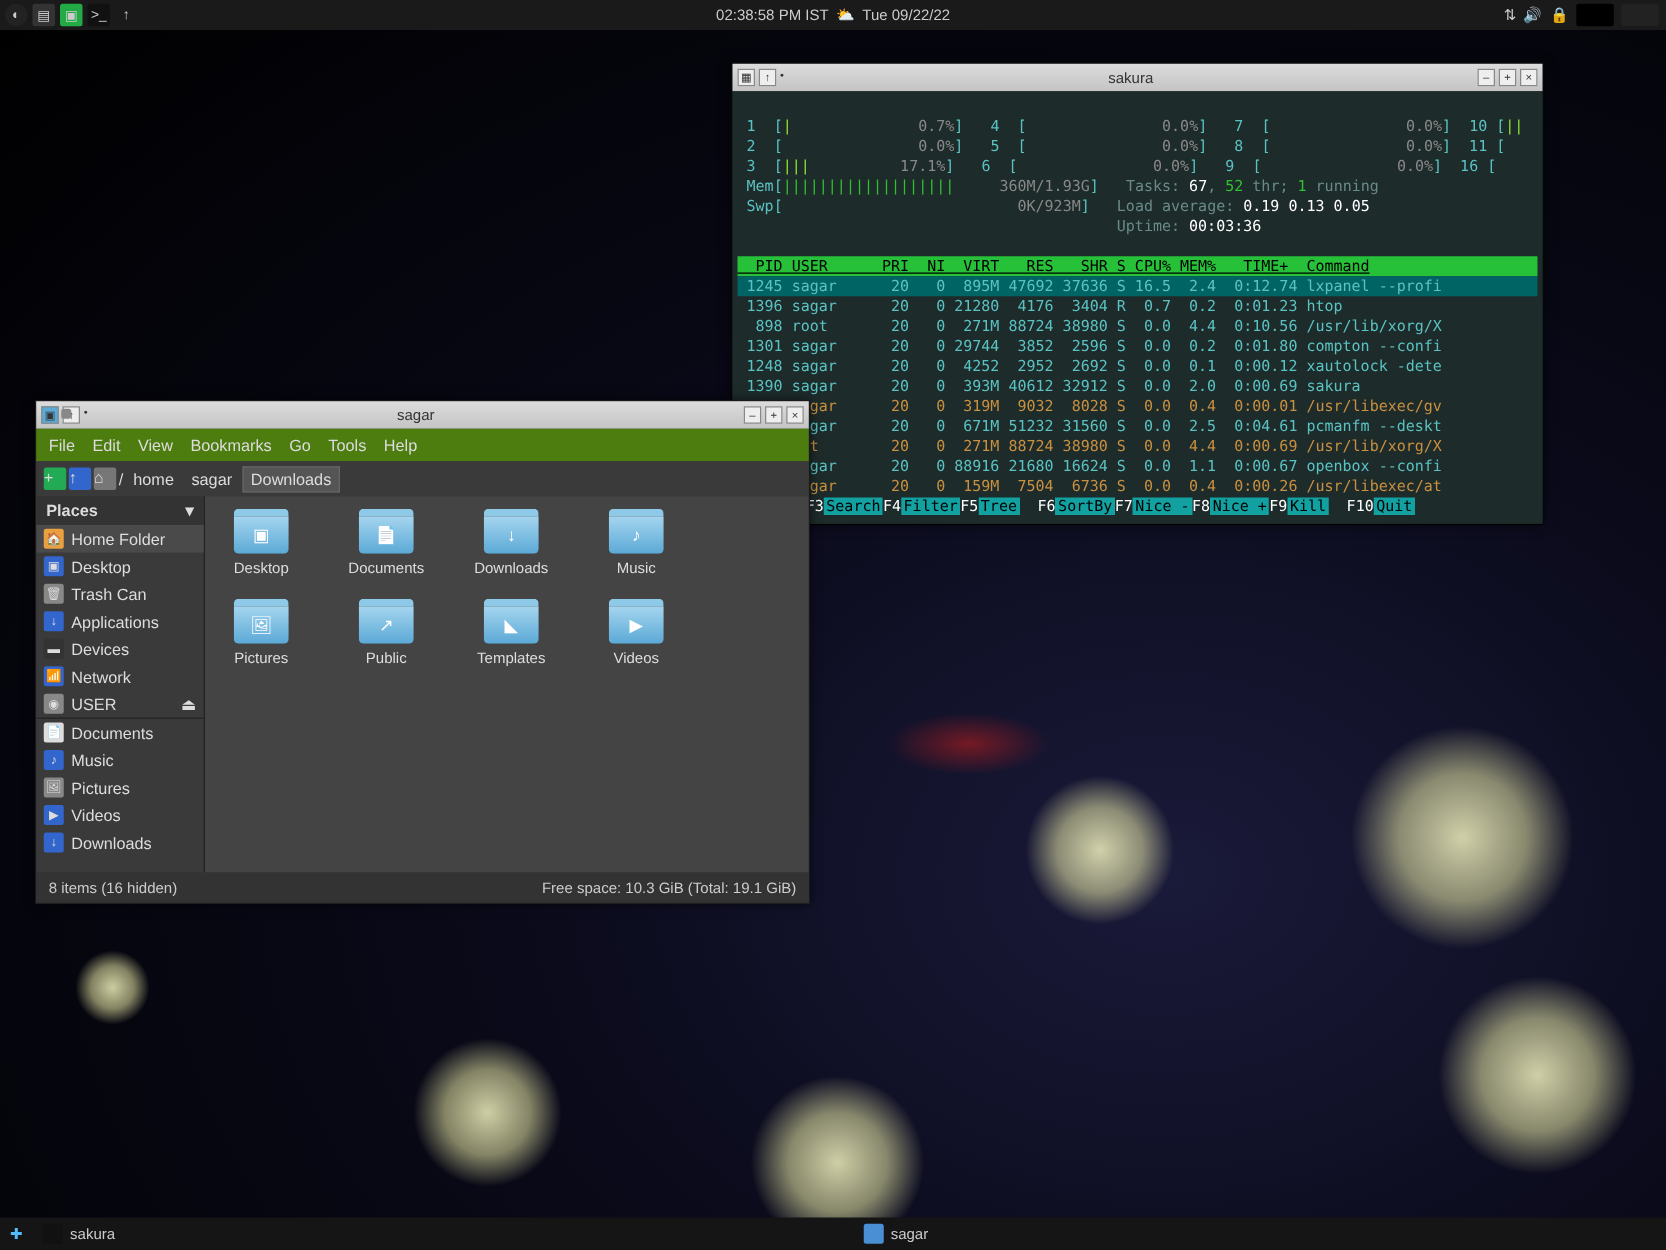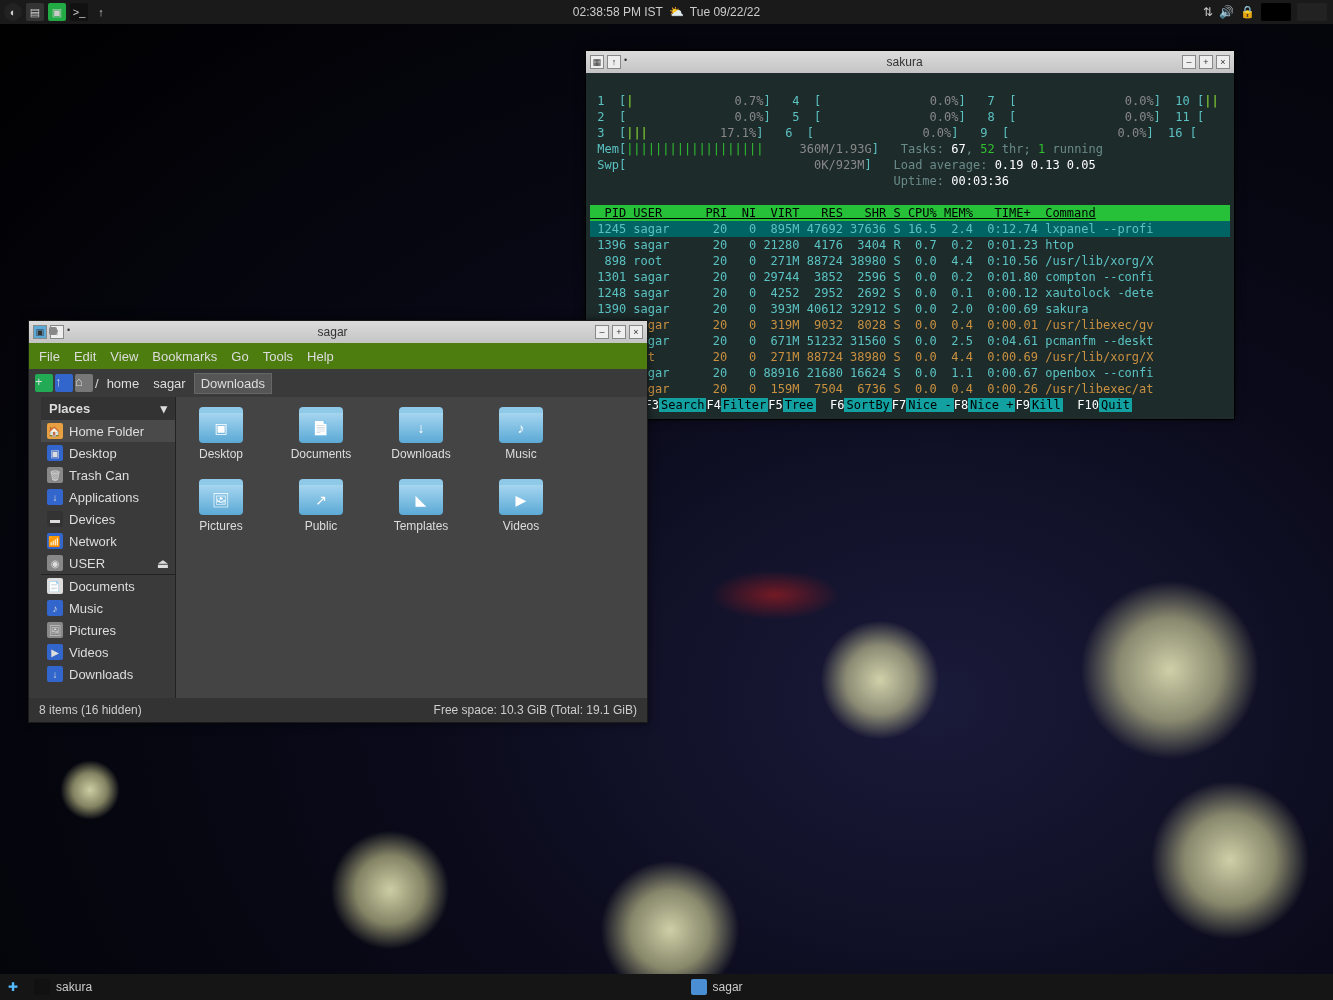--- a/index.html
+++ b/index.html
@@ -70,21 +70,21 @@
   background: #3a3a3a; border:1px solid #1a1a1a;
   box-shadow: 0 0 8px rgba(0,0,0,.6);
   display:flex; flex-direction:column;
 }
 .fm-menubar { height:26px; background:#4d7c0f; display:flex; align-items:center; gap:14px; padding:0 10px; font-size:13px; color:#ddd; }
 .fm-toolbar { height:28px; background:#3a3a3a; display:flex; align-items:center; padding:0 6px; gap:2px; font-size:13px; color:#ddd; }
 .tb-ic{width:18px;height:18px;background:#555;border-radius:2px;display:inline-block;}
 .crumb { padding:2px 6px; color:#ddd; }
 .crumb.active{background:#555;border:1px solid #666;}
 .fm-body{flex:1;display:flex;overflow:hidden;}
-.fm-side{width:135px;background:#3a3a3a;border-right:1px solid #222;display:flex;flex-direction:column;margin-left:12px;}
+.fm-side{width:135px;background:#3a3a3a;border-right:1px solid #222;display:flex;flex-direction:column;}
 .places-hdr{padding:4px 8px;background:#333;font-weight:bold;display:flex;justify-content:space-between;}
 .place-item{padding:3px 6px;display:flex;align-items:center;gap:6px;color:#ddd;}
 .place-item.sel{background:#4a4a4a;}
 .place-ic{width:16px;height:16px;display:inline-flex;align-items:center;justify-content:center;border-radius:2px;font-size:10px;}
 .fm-main{flex:1;background:#444;padding:10px;display:flex;flex-wrap:wrap;align-content:flex-start;gap:18px 30px;}
 .folder{width:70px;display:flex;flex-direction:column;align-items:center;gap:4px;color:#ddd;font-size:12px;}
 .folder-ic{width:44px;height:36px;background:linear-gradient(#a5d5ef,#5ba9d6);border-radius:4px;border-top:6px solid #8fc9e8;position:relative;display:flex;align-items:center;justify-content:center;color:#fff;font-size:14px;}
 .fm-status{height:24px;background:#333;display:flex;align-items:center;justify-content:space-between;padding:0 10px;font-size:12px;color:#ccc;}
 
 

